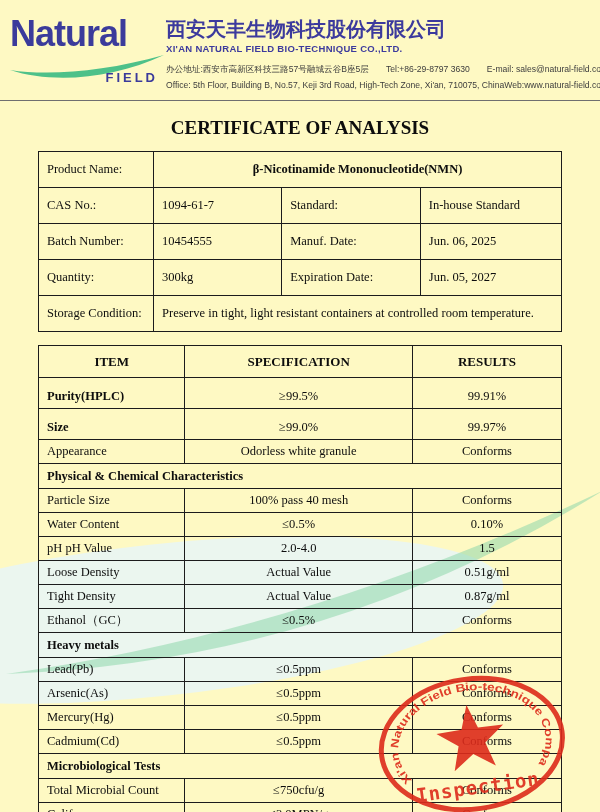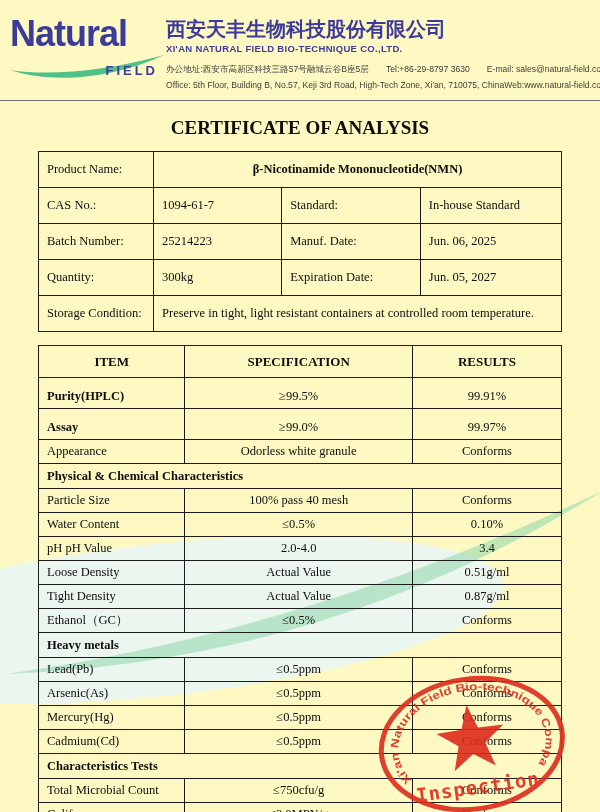--- a/index.html
+++ b/index.html
@@ -14,21 +14,21 @@
   
   .header { position:relative; z-index:1; display:flex; padding:16px 8px 6px 8px; }
   .logo { position:relative; width:158px; height:76px; flex:none; }
   .logo-natural {
     position:absolute; top:0; left:2px;
     font-family:"Liberation Sans", sans-serif; font-weight:bold;
     font-size:36px; line-height:1; color:#3b3b9b; letter-spacing:-1px;
   }
   .logo-swoosh { position:absolute; top:37px; left:0; }
   .logo-field {
-    position:absolute; top:47px; right:8px;
+    position:absolute; top:54px; right:8px;
     font-family:"Liberation Sans", sans-serif; font-weight:bold;
     font-size:13px; color:#3b3b9b; letter-spacing:3px;
   }
   .company { flex:1; padding-top:2px; font-family:"Liberation Sans", sans-serif; }
   .company-cn { font-size:20px; font-weight:bold; color:#3c3a9d; line-height:1.15; }
   .company-en { font-size:9.5px; font-weight:bold; color:#3c3a9d; margin-top:2px; letter-spacing:0.3px; }
   .contact { margin-top:8px; font-size:8.6px; color:#3d3d3d; line-height:1.85; }
   .contact-row { display:flex; justify-content:space-between; white-space:nowrap; }
   .divider { border-top:1.5px solid #6f6f6f; margin:0; position:relative; z-index:1; }
   
@@ -108,21 +108,21 @@
           <td colspan="3" class="center bold">β-Nicotinamide Mononucleotide(NMN)</td>
         </tr>
         <tr>
           <td>CAS No.:</td>
           <td>1094-61-7</td>
           <td>Standard:</td>
           <td>In-house Standard</td>
         </tr>
         <tr>
           <td>Batch Number:</td>
-          <td>25214223</td>
+          <td>10454555</td>
           <td>Manuf. Date:</td>
           <td>Jun. 06, 2025</td>
         </tr>
         <tr>
           <td>Quantity:</td>
           <td>300kg</td>
           <td>Expiration Date:</td>
           <td>Jun. 05, 2027</td>
         </tr>
         <tr>
@@ -145,21 +145,21 @@
           <th>RESULTS</th>
         </tr>
       </thead>
       <tbody>
         <tr class="tall">
           <td class="item">Purity(HPLC)</td>
           <td class="val">≥99.5%</td>
           <td class="val">99.91%</td>
         </tr>
         <tr class="tall">
-          <td class="item">Assay</td>
+          <td class="item">Size</td>
           <td class="val">≥99.0%</td>
           <td class="val">99.97%</td>
         </tr>
         <tr>
           <td class="item">Appearance</td>
           <td class="val">Odorless white granule</td>
           <td class="val">Conforms</td>
         </tr>
         <tr class="section">
           <td colspan="3">Physical &amp; Chemical Characteristics</td>
@@ -170,21 +170,21 @@
           <td class="val">Conforms</td>
         </tr>
         <tr>
           <td class="item">Water Content</td>
           <td class="val">≤0.5%</td>
           <td class="val">0.10%</td>
         </tr>
         <tr>
           <td class="item">pH pH Value</td>
           <td class="val">2.0-4.0</td>
-          <td class="val">3.4</td>
+          <td class="val">1.5</td>
         </tr>
         <tr>
           <td class="item">Loose Density</td>
           <td class="val">Actual Value</td>
           <td class="val">0.51g/ml</td>
         </tr>
         <tr>
           <td class="item">Tight Density</td>
           <td class="val">Actual Value</td>
           <td class="val">0.87g/ml</td>
@@ -211,21 +211,21 @@
           <td class="item">Mercury(Hg)</td>
           <td class="val">≤0.5ppm</td>
           <td class="val">Conforms</td>
         </tr>
         <tr>
           <td class="item">Cadmium(Cd)</td>
           <td class="val">≤0.5ppm</td>
           <td class="val">Conforms</td>
         </tr>
         <tr class="section">
-          <td colspan="3">Characteristics Tests</td>
+          <td colspan="3">Microbiological Tests</td>
         </tr>
         <tr>
           <td class="item">Total Microbial Count</td>
           <td class="val">≤750cfu/g</td>
           <td class="val">Conforms</td>
         </tr>
         <tr>
           <td class="item">Coliforms</td>
           <td class="val">≤3.0MPN/g</td>
           <td class="val">Conforms</td>

